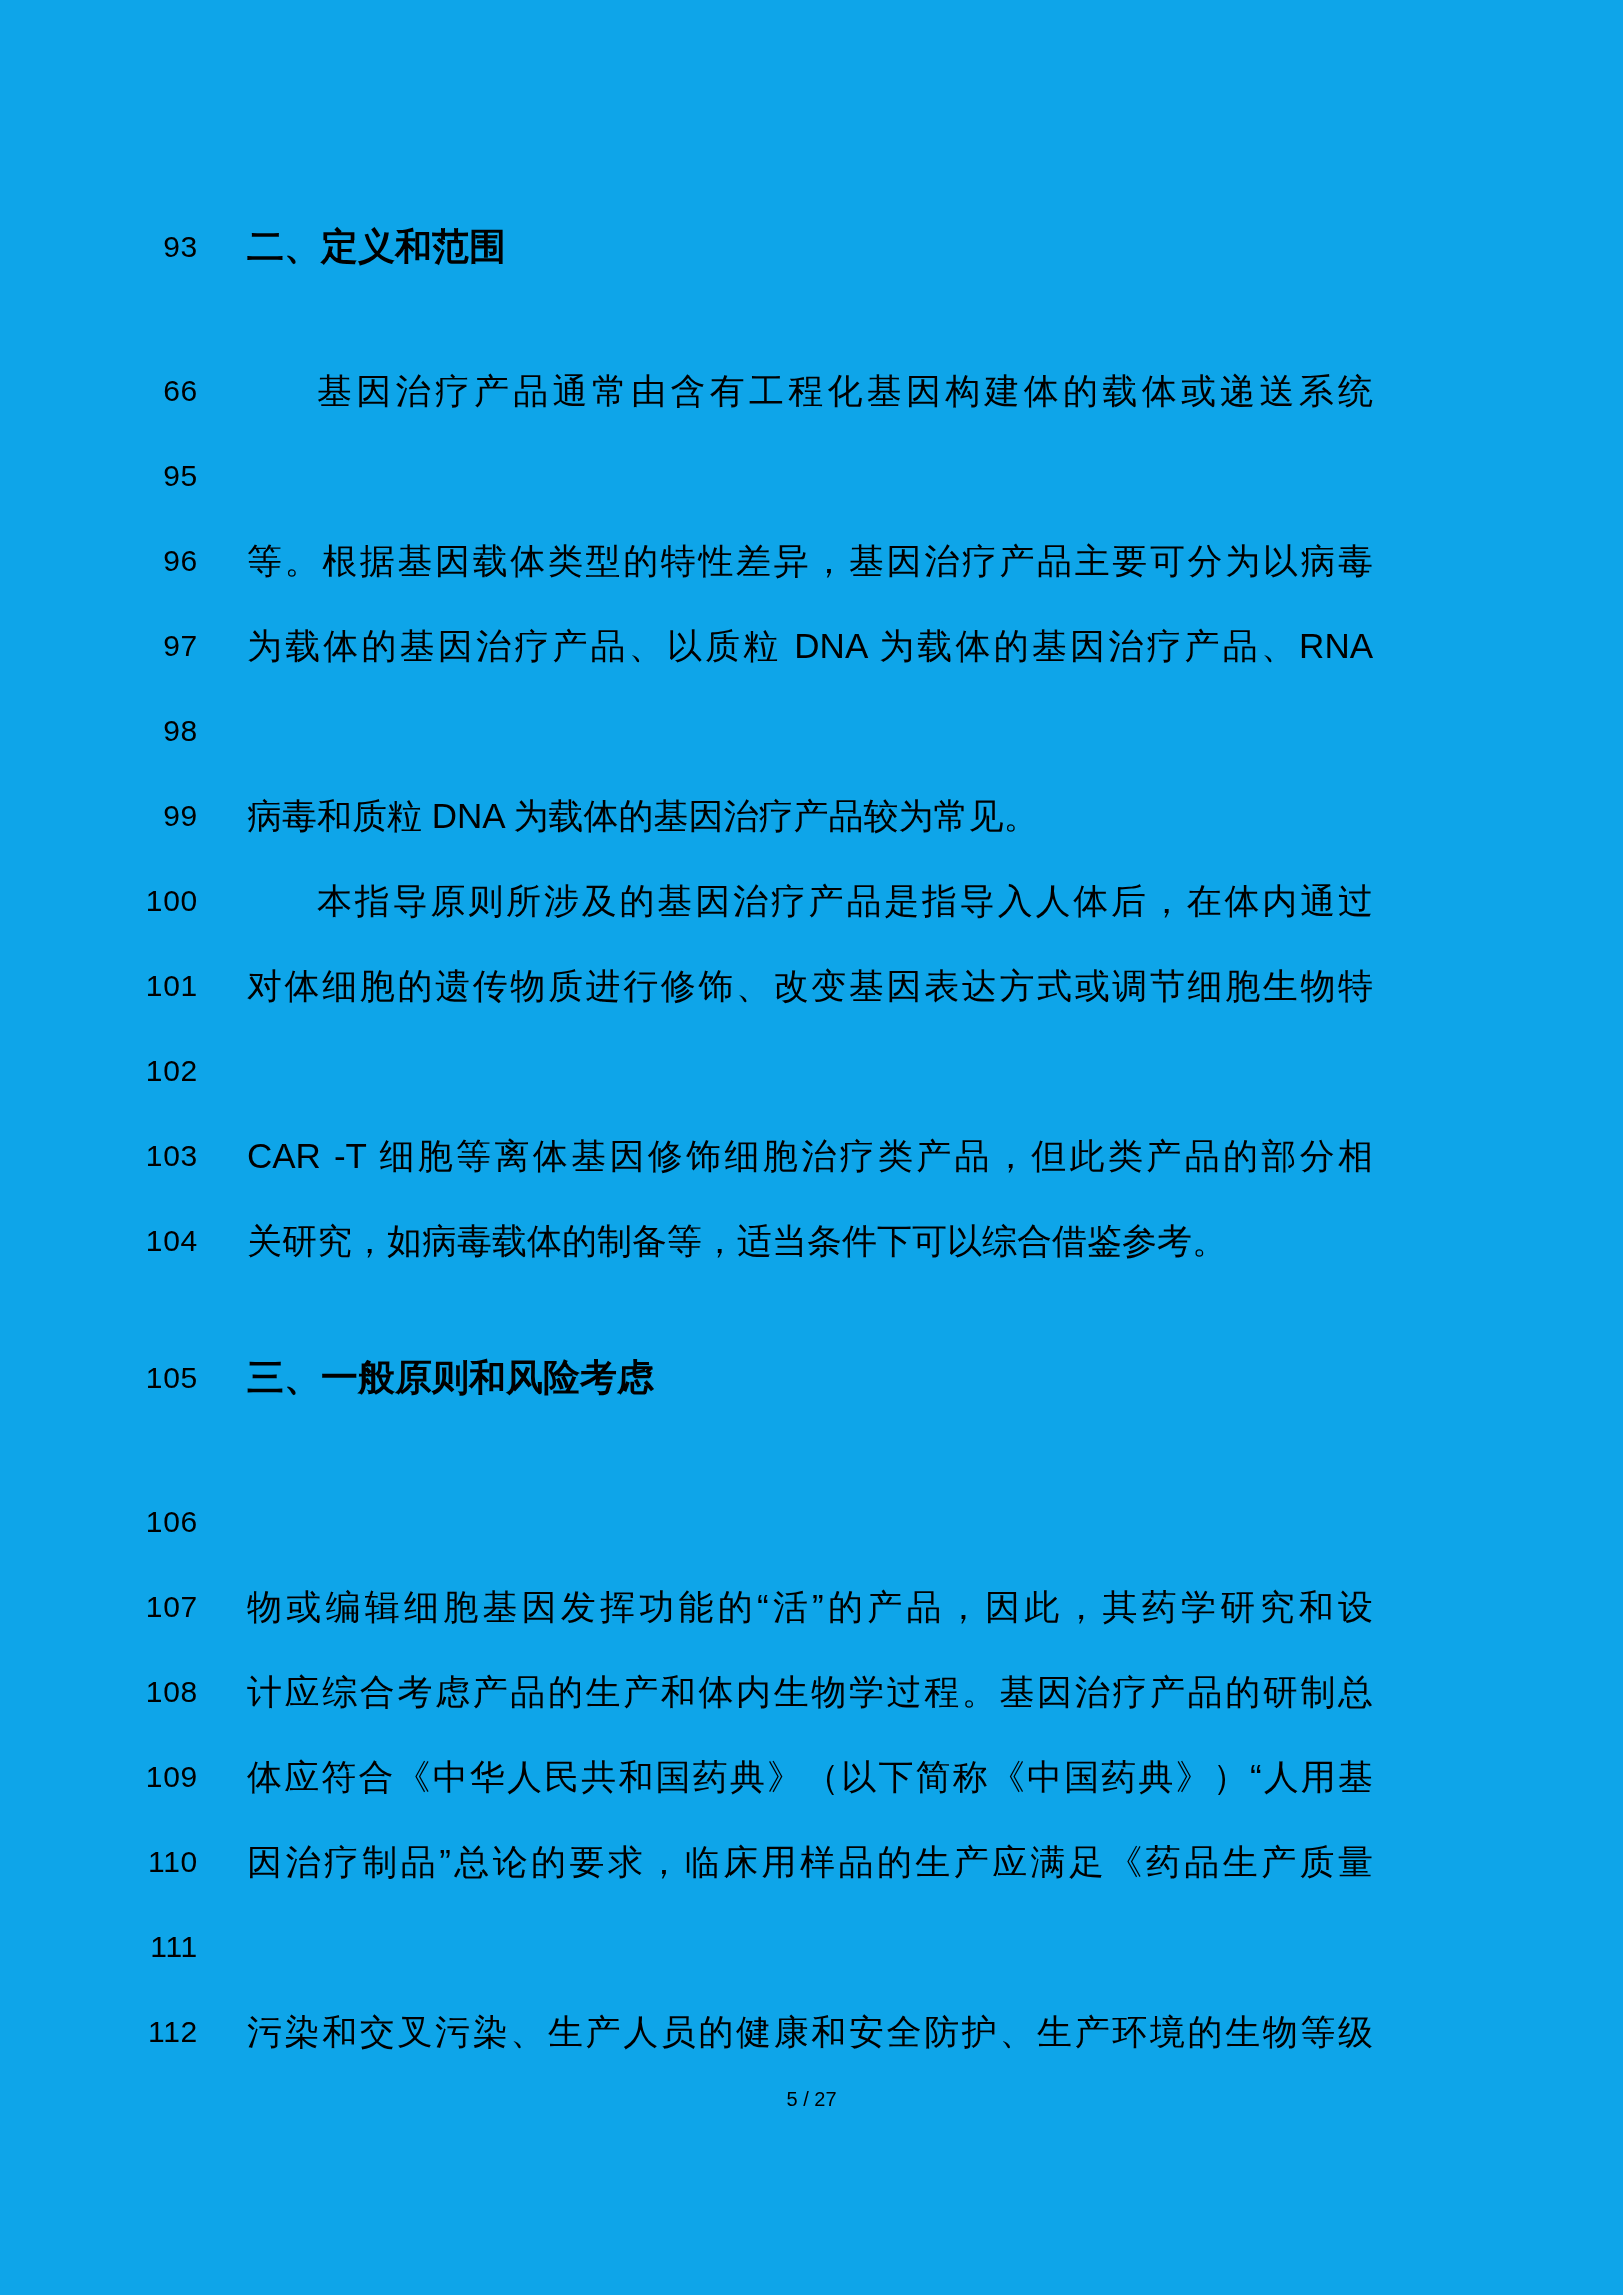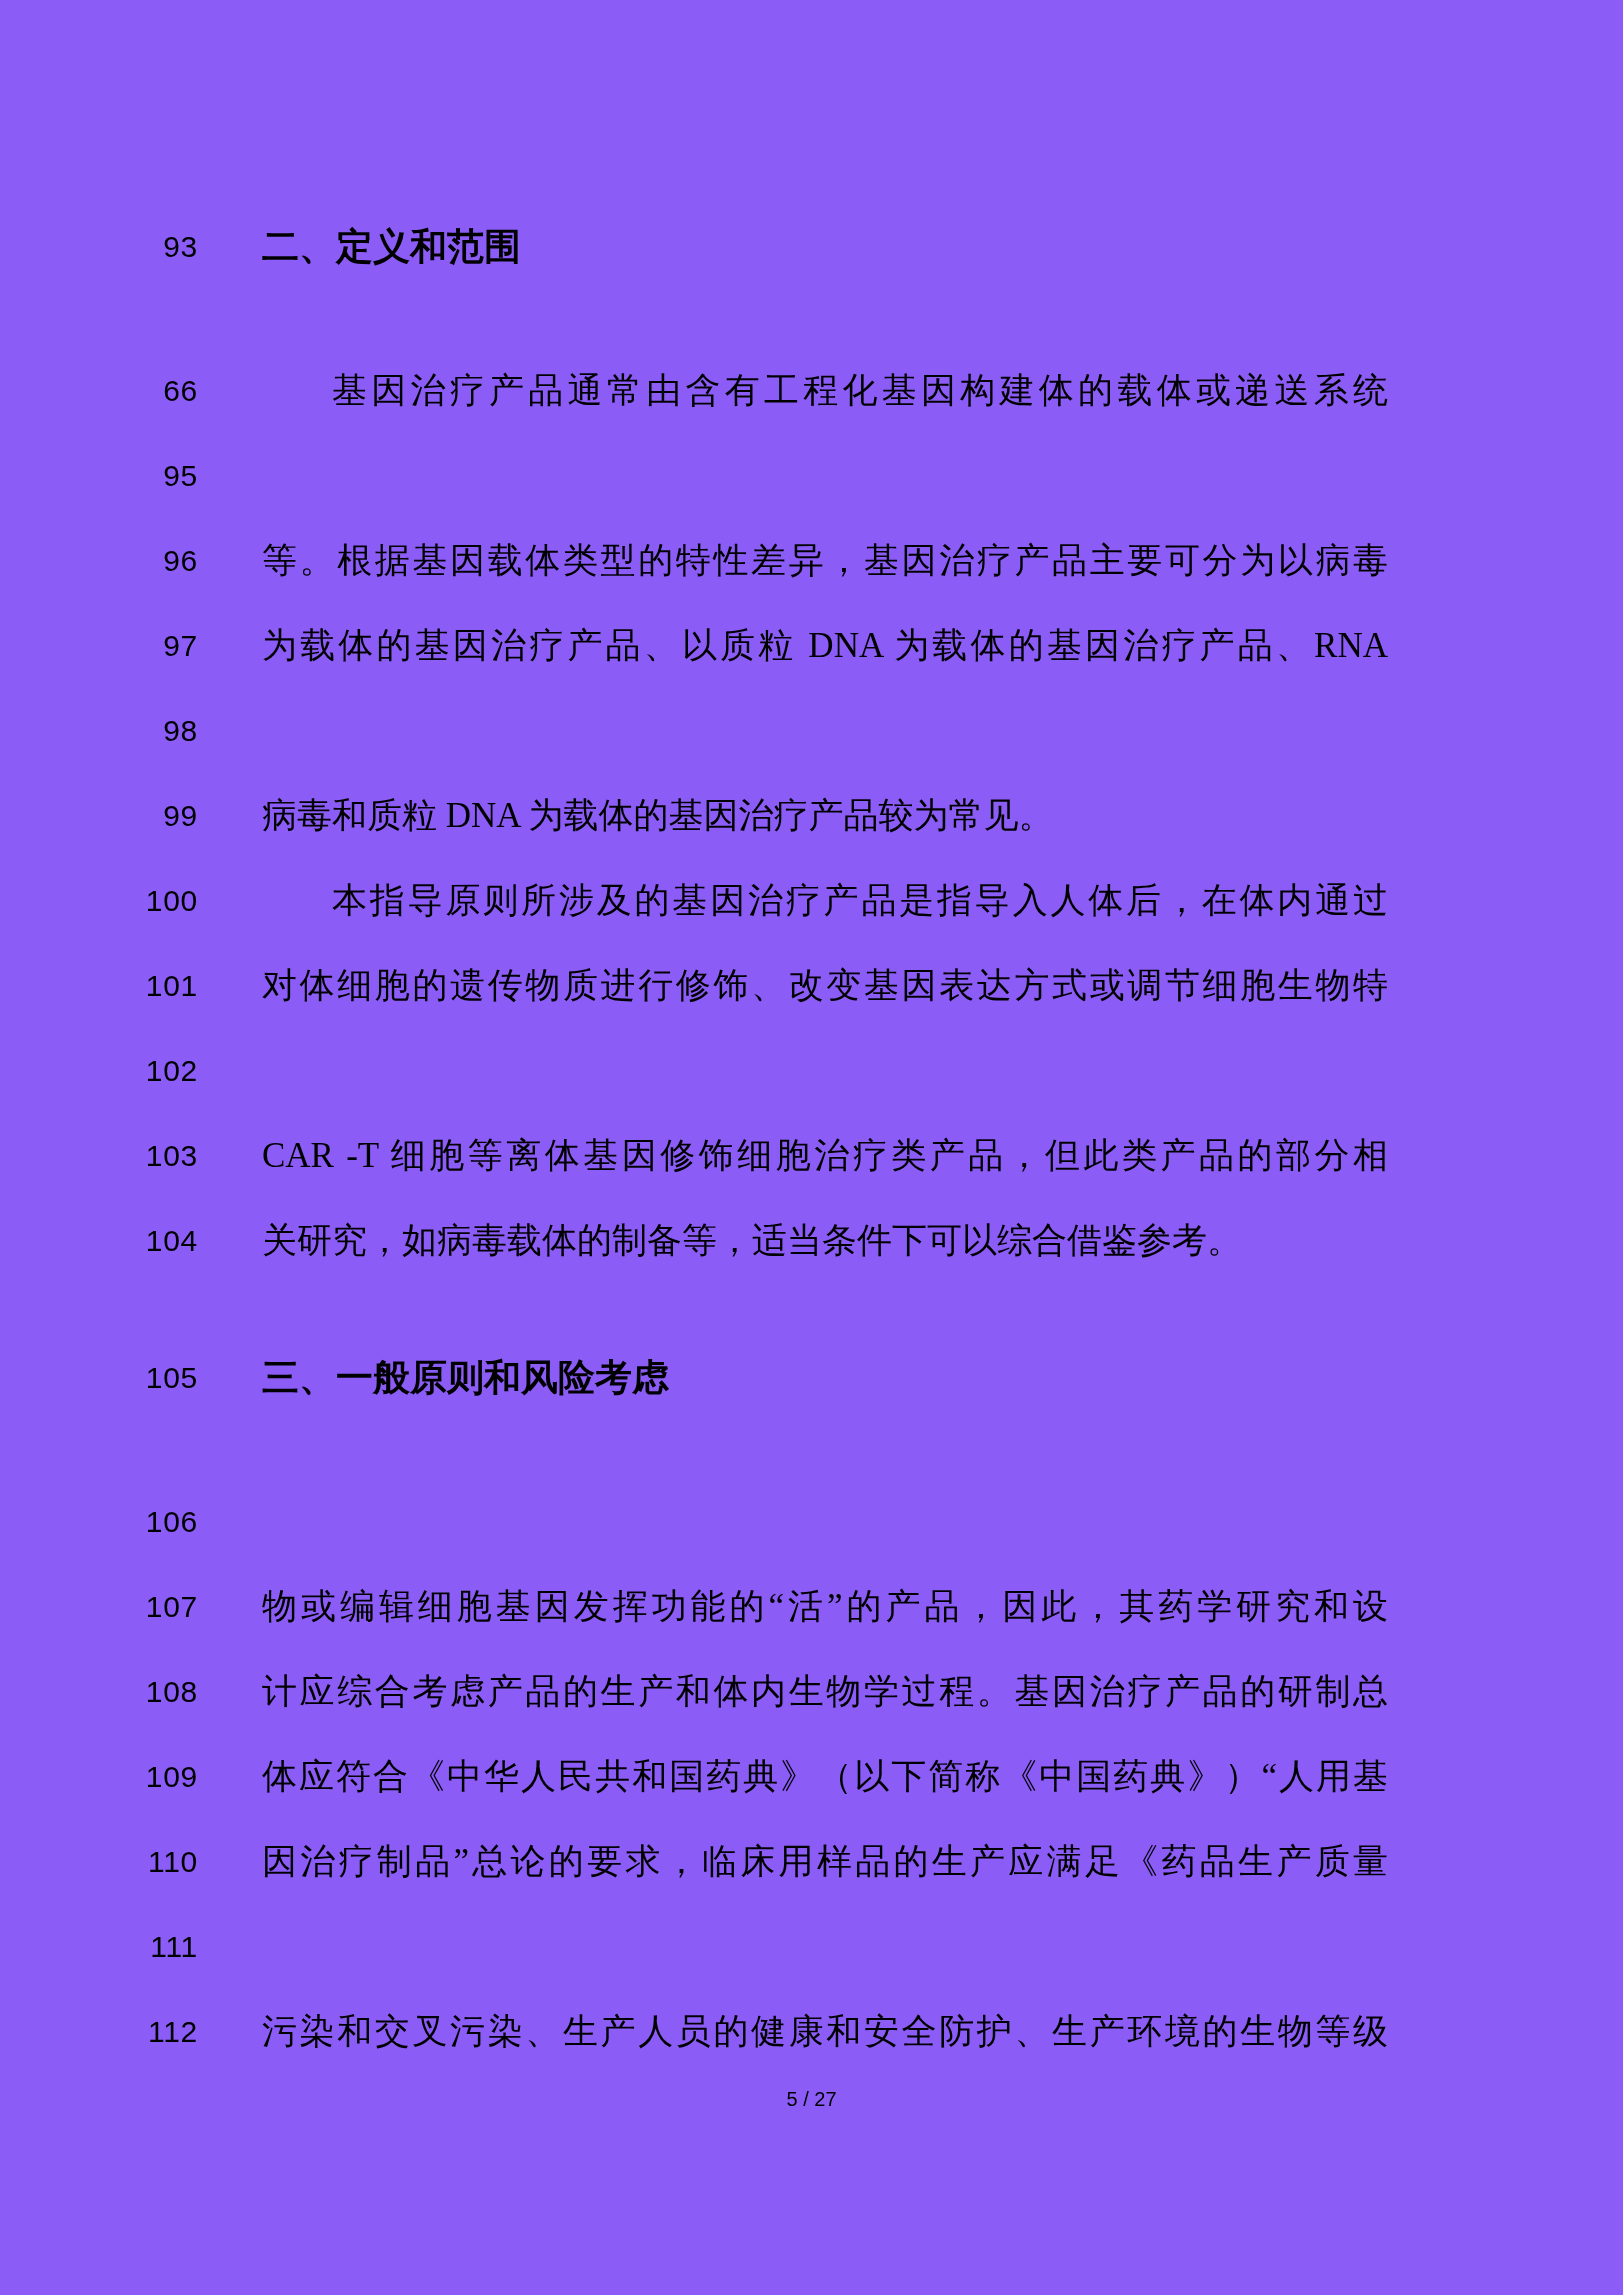--- a/index.html
+++ b/index.html
@@ -4,21 +4,21 @@
 <style>
   html, body {
     margin: 0;
     padding: 0;
     background: #e8e8e8;
   }
   .page {
     position: relative;
     width: 1623px;
     height: 2295px;
-    background: #8b5cf6;
+    background: #0ea5e9;
     font-family: "Liberation Sans", "DejaVu Sans", sans-serif;
     color: #000000;
     overflow: hidden;
   }
   .content {
     position: absolute;
     top: 152px;
     left: 0;
     right: 0;
   }
@@ -34,26 +34,25 @@
   .num {
     flex: none;
     width: 198px;
     text-align: right;
     font-size: 30px;
     line-height: 1;
     letter-spacing: 0.7px;
   }
   .text {
     flex: none;
-    margin-left: 64px;
+    margin-left: 49px;
     width: 1126px;
     font-size: 35px;
     line-height: 1.18;
     white-space: normal;
-    font-family: Liberation Serif, serif;
   }
   .text.heading {
     font-weight: bold;
     font-size: 37px;
   }
   .text.indent {
     text-indent: 2em;
   }
   .text.fill {
     text-align: justify;

